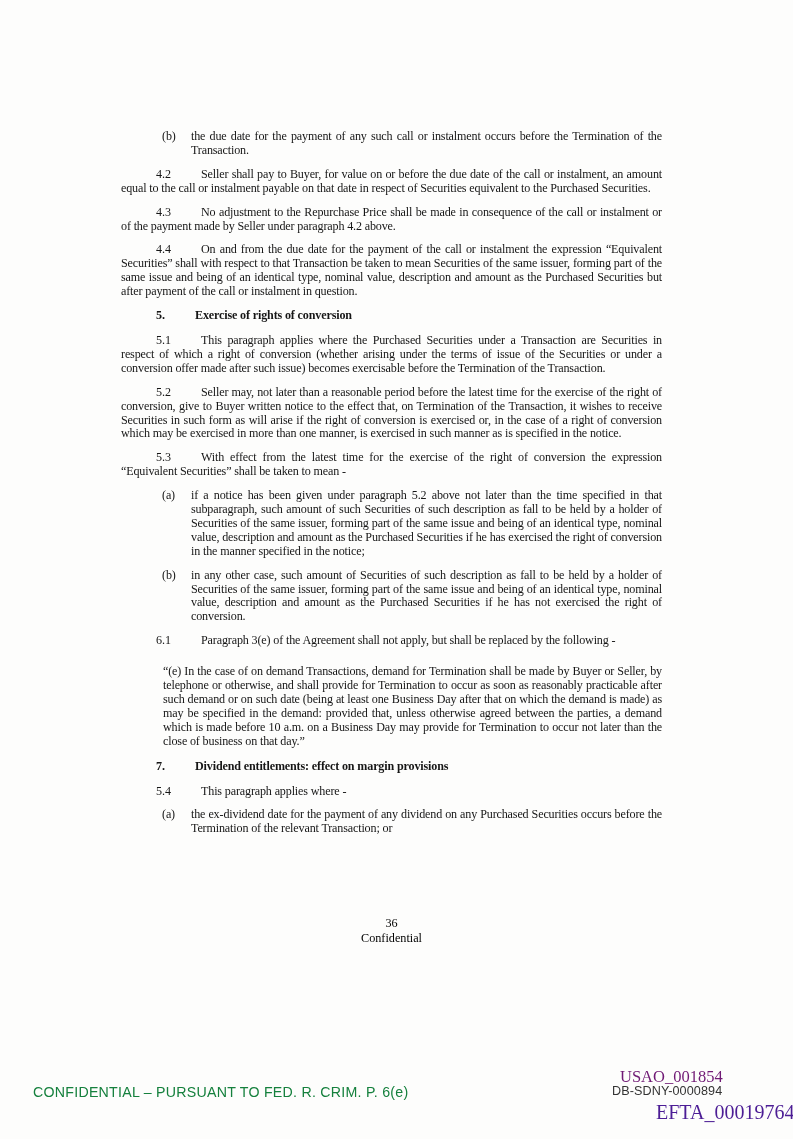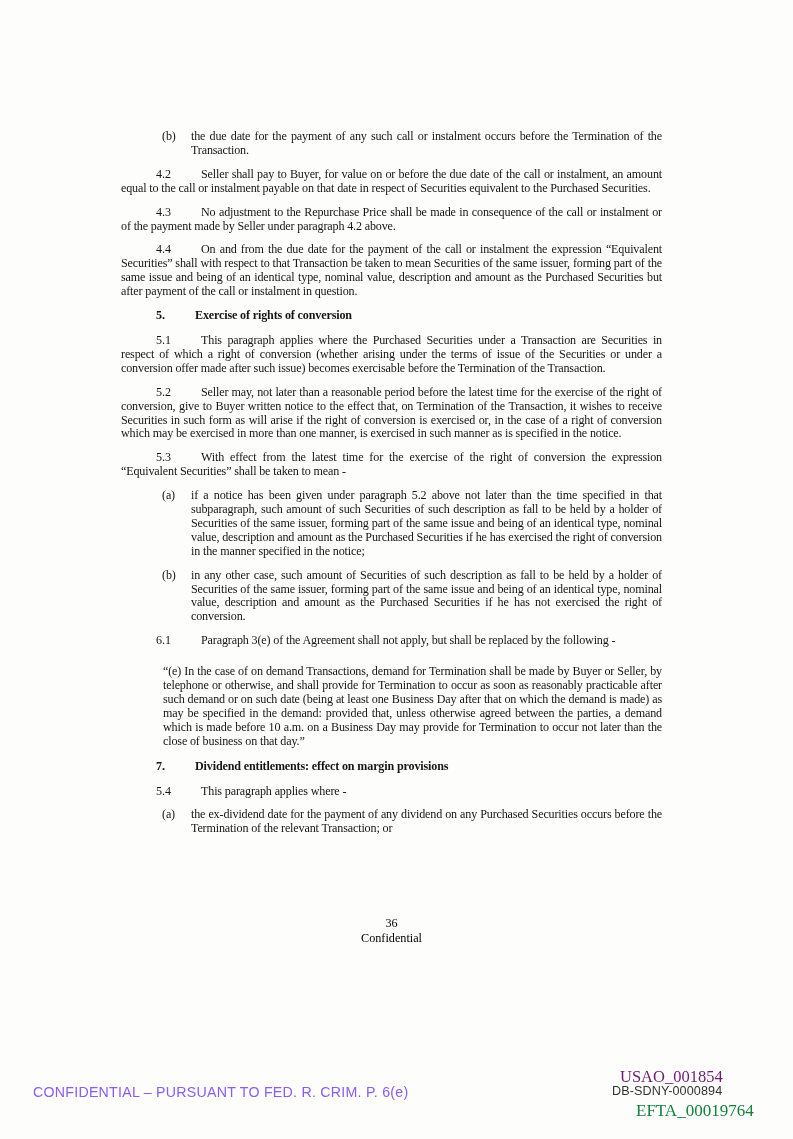--- a/index.html
+++ b/index.html
@@ -61,21 +61,21 @@
     line-height: 14.5px;
     color: #000000;
   }
   .stamp-left {
     position: absolute;
     left: 33px;
     top: 1084px;
     font-family: "Liberation Sans", "DejaVu Sans", sans-serif;
     font-size: 14.2px;
     letter-spacing: 0.25px;
-    color: #8b5cf6;
+    color: #15803d;
     white-space: nowrap;
   }
   .stamp-usao {
     position: absolute;
     left: 620px;
     top: 1067px;
     font-family: "Liberation Serif", "DejaVu Serif", serif;
     font-size: 16.5px;
     color: #701a75;
     white-space: nowrap;
@@ -85,25 +85,25 @@
     left: 612px;
     top: 1084px;
     font-family: "Liberation Sans", "DejaVu Sans", sans-serif;
     font-size: 12.6px;
     letter-spacing: 0.1px;
     color: #333333;
     white-space: nowrap;
   }
   .stamp-efta {
     position: absolute;
-    left: 636px;
+    left: 656px;
     top: 1101px;
     font-family: "Liberation Serif", "DejaVu Serif", serif;
-    font-size: 17px;
-    color: #15803d;
+    font-size: 20px;
+    color: #4c1d95;
     white-space: nowrap;
   }
 </style>
 </head>
 <body>
 
 <div class="page">
 
   <div class="content" id="doc-body">
       <div class="lettered">

